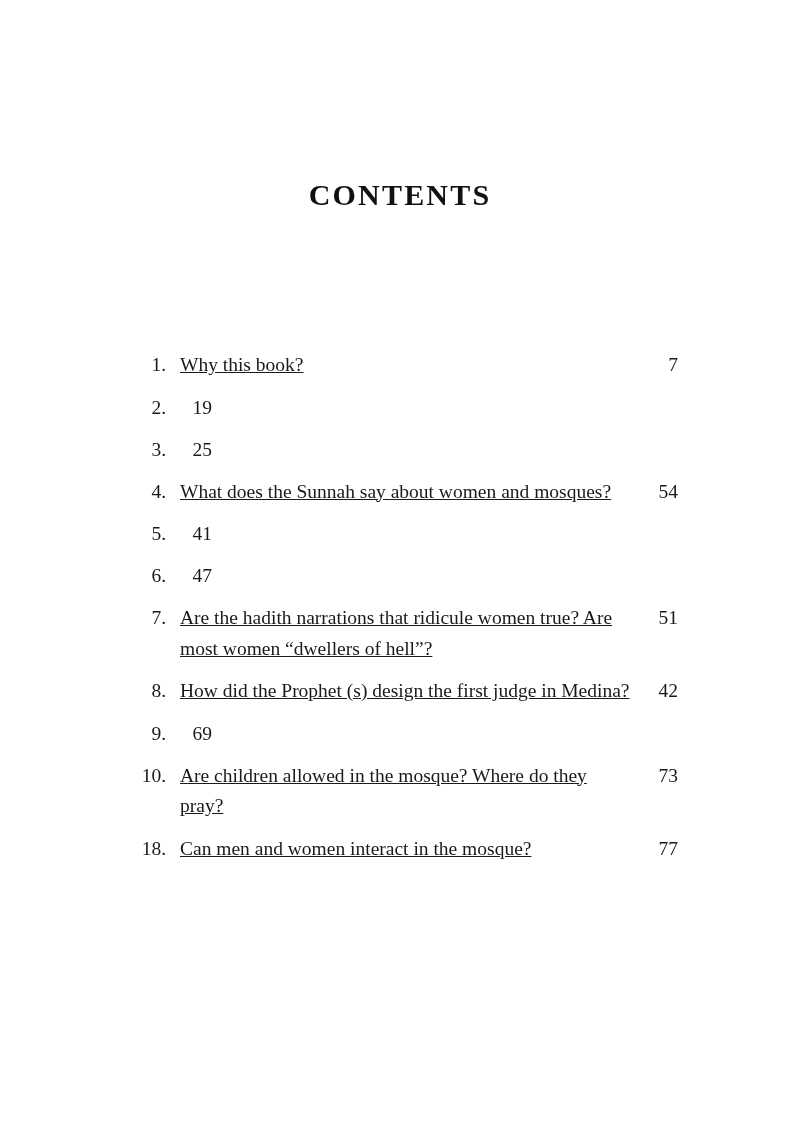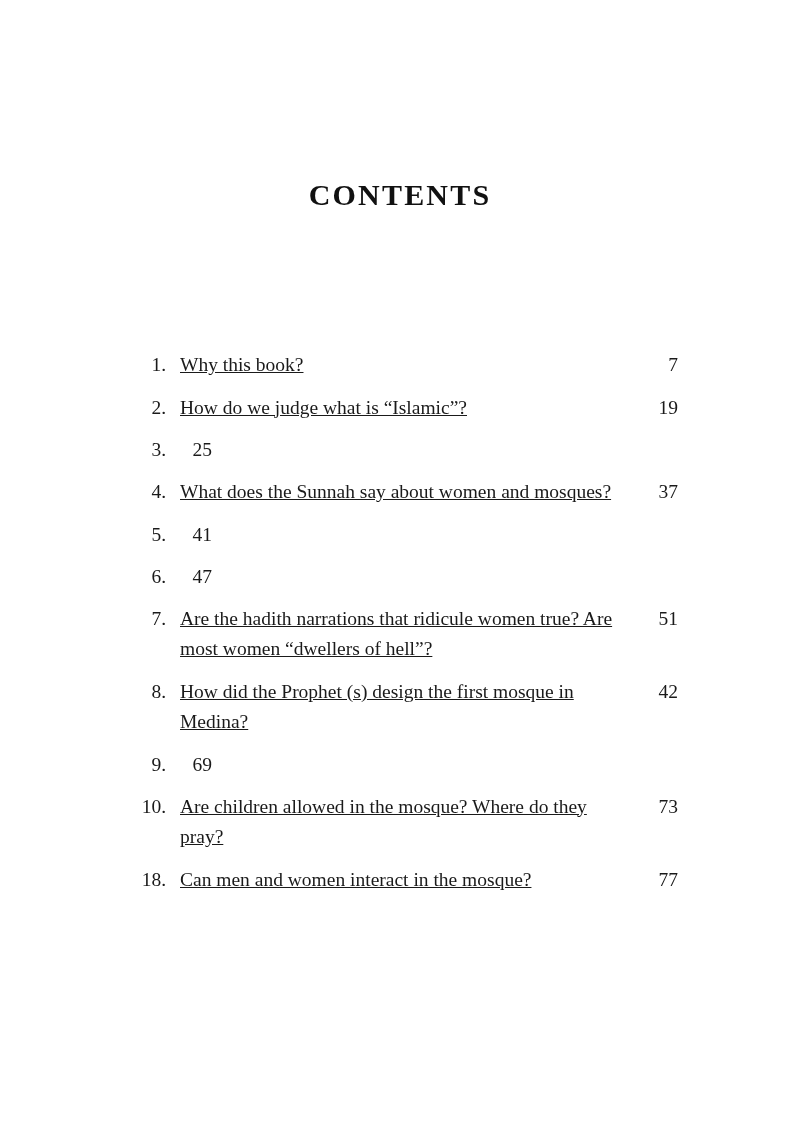--- a/index.html
+++ b/index.html
@@ -83,54 +83,53 @@
   <div class="toc-list">
 
     <div class="toc-row">
       <div class="toc-num">1.</div>
       <div class="toc-label">Why this book?</div>
       <div class="toc-page">7</div>
     </div>
 
     <div class="toc-row">
       <div class="toc-num">2.</div>
-      <div class="toc-label">How do we judge what is “Islamic”?</div>
       <div class="toc-page">19</div>
     </div>
 
     <div class="toc-row">
       <div class="toc-num">3.</div>
       <div class="toc-page">25</div>
     </div>
 
     <div class="toc-row">
       <div class="toc-num">4.</div>
       <div class="toc-label">What does the Sunnah say about women and mosques?</div>
-      <div class="toc-page">37</div>
+      <div class="toc-page">54</div>
     </div>
 
     <div class="toc-row">
       <div class="toc-num">5.</div>
       <div class="toc-page">41</div>
     </div>
 
     <div class="toc-row">
       <div class="toc-num">6.</div>
       <div class="toc-page">47</div>
     </div>
 
     <div class="toc-row">
       <div class="toc-num">7.</div>
       <div class="toc-label">Are the hadith narrations that ridicule women true? Are most women “dwellers of hell”?</div>
       <div class="toc-page">51</div>
     </div>
 
     <div class="toc-row">
       <div class="toc-num">8.</div>
-      <div class="toc-label">How did the Prophet (s) design the first mosque in Medina?</div>
+      <div class="toc-label">How did the Prophet (s) design the first judge in Medina?</div>
       <div class="toc-page">42</div>
     </div>
 
     <div class="toc-row">
       <div class="toc-num">9.</div>
       <div class="toc-page">69</div>
     </div>
 
     <div class="toc-row">
       <div class="toc-num">10.</div>

